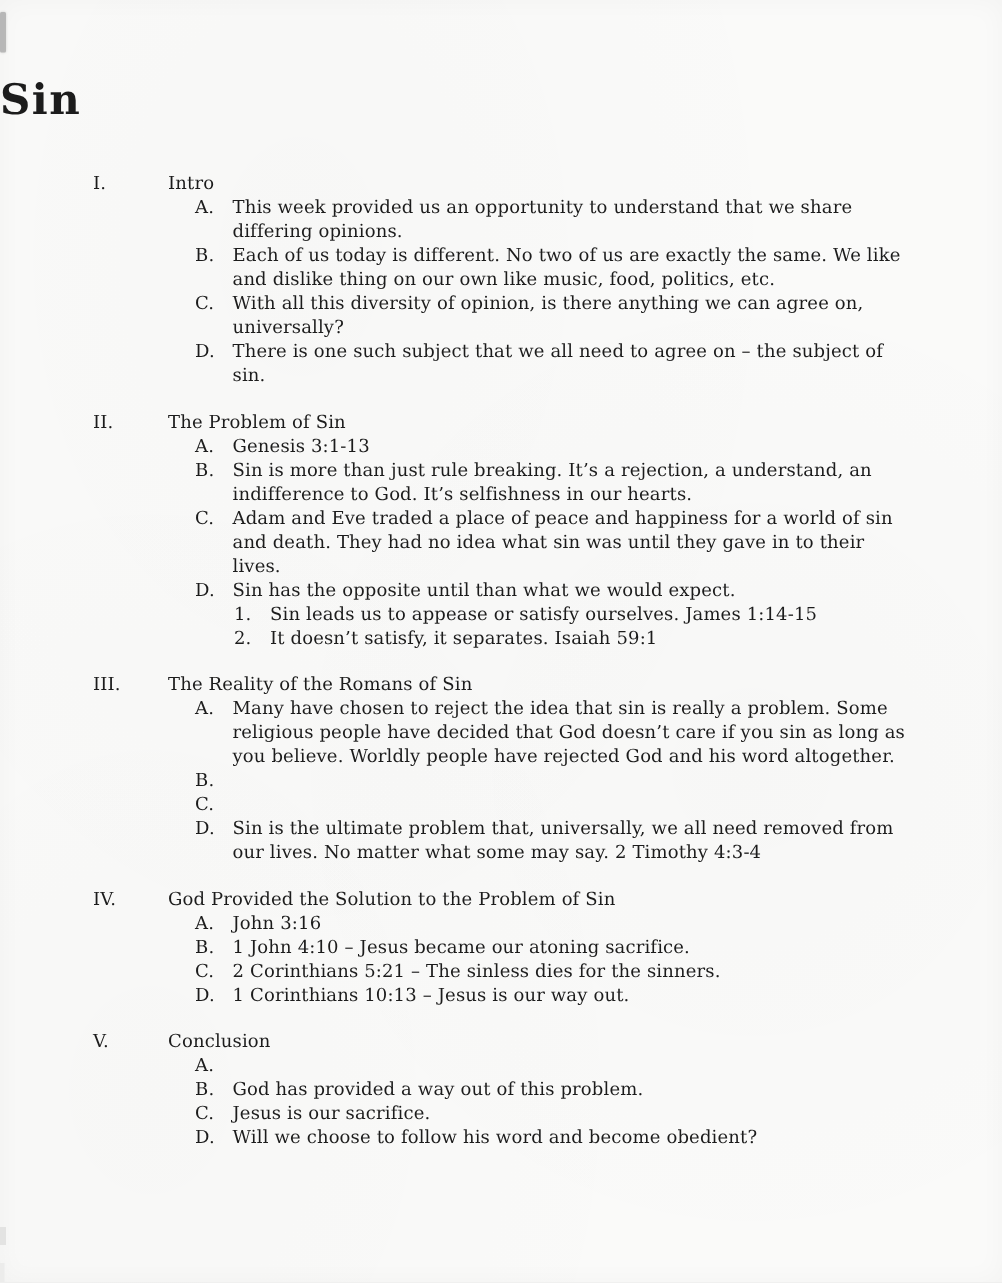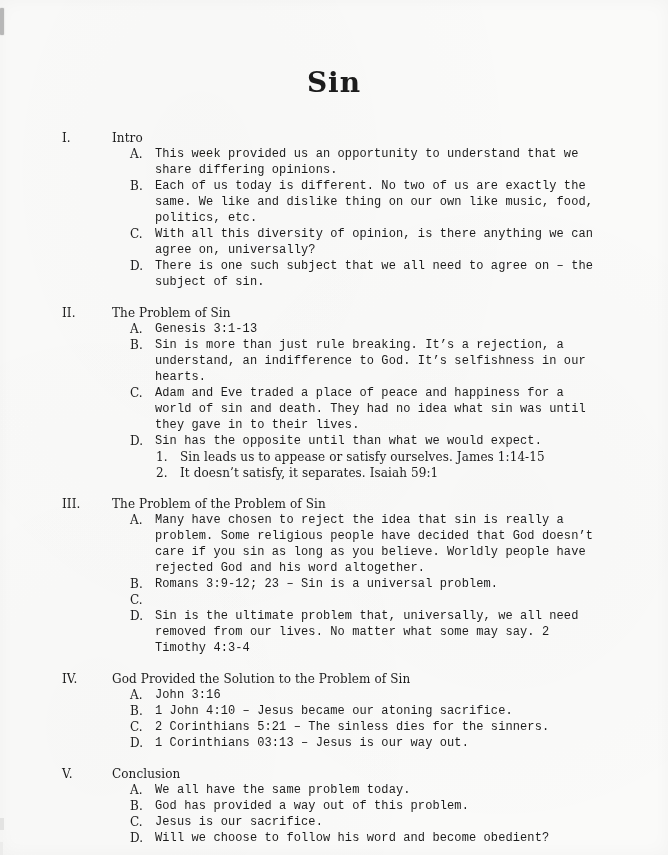--- a/index.html
+++ b/index.html
@@ -16,23 +16,22 @@
       radial-gradient(ellipse at 30% 20%, rgba(0,0,0,0.010), transparent 55%),
       radial-gradient(ellipse at 75% 60%, rgba(0,0,0,0.012), transparent 50%),
       radial-gradient(ellipse at 15% 85%, rgba(0,0,0,0.010), transparent 45%),
       #fafaf9;
     overflow: hidden;
     font-family: "DejaVu Serif", serif;
     color: #1c1c1c;
     box-shadow: inset 0 0 18px rgba(0,0,0,0.03);
   }
   .title {
-    margin: 16px;
+    margin: 0;
     padding-top: 49px;
-    text-align: center;
     font-size: 28px;
     line-height: 35px;
     font-weight: 600;
     letter-spacing: 1px;
   }
   .outline {
     margin-top: 30px;
     font-size: 12px;
     line-height: 16px;
     letter-spacing: 0.1px;
@@ -41,21 +40,21 @@
   .sec-head {
     display: flex;
     padding-left: 62px;
   }
   .numeral { width: 50px; flex: none; }
   .item {
     display: flex;
     padding-left: 130px;
   }
   .item .item-label { width: 25px; flex: none; }
-  .item .item-text { max-width: 452px; font-family: Liberation Mono, monospace; }
+  .item .item-text { max-width: 452px; }
   .subitem {
     display: flex;
     padding-left: 156px;
   }
   .subitem .item-label { width: 24px; flex: none; }
   .subitem .item-text { max-width: 430px; }
   .scan-artifact { position: absolute; pointer-events: none; }
   .artifact-top-left {
     left: 0; top: 8px; width: 4px; height: 27px;
     background: #a3a3a3; opacity: 0.75; border-radius: 1px;
@@ -124,29 +123,28 @@
           <span class="item-text">Sin leads us to appease or satisfy ourselves. James 1:14-15</span>
         </div>
         <div class="subitem">
           <span class="item-label">2.</span>
           <span class="item-text">It doesn’t satisfy, it separates. Isaiah 59:1</span>
         </div>
       </section>
       <section class="section">
         <div class="sec-head">
           <span class="numeral">III.</span>
-          <span class="sec-title">The Problem of the Problem of Sin</span>
+          <span class="sec-title">The Reality of the Romans of Sin</span>
         </div>
         <div class="item">
           <span class="item-label">A.</span>
           <span class="item-text">Many have chosen to reject the idea that sin is really a problem. Some religious people have decided that God doesn’t care if you sin as long as you believe. Worldly people have rejected God and his word altogether.</span>
         </div>
         <div class="item">
           <span class="item-label">B.</span>
-          <span class="item-text">Romans 3:9-12; 23 – Sin is a universal problem.</span>
         </div>
         <div class="item">
           <span class="item-label">C.</span>
         </div>
         <div class="item">
           <span class="item-label">D.</span>
           <span class="item-text">Sin is the ultimate problem that, universally, we all need removed from our lives. No matter what some may say. 2 Timothy 4:3-4</span>
         </div>
       </section>
       <section class="section">
@@ -161,31 +159,30 @@
         <div class="item">
           <span class="item-label">B.</span>
           <span class="item-text">1 John 4:10 – Jesus became our atoning sacrifice.</span>
         </div>
         <div class="item">
           <span class="item-label">C.</span>
           <span class="item-text">2 Corinthians 5:21 – The sinless dies for the sinners.</span>
         </div>
         <div class="item">
           <span class="item-label">D.</span>
-          <span class="item-text">1 Corinthians 03:13 – Jesus is our way out.</span>
+          <span class="item-text">1 Corinthians 10:13 – Jesus is our way out.</span>
         </div>
       </section>
       <section class="section">
         <div class="sec-head">
           <span class="numeral">V.</span>
           <span class="sec-title">Conclusion</span>
         </div>
         <div class="item">
           <span class="item-label">A.</span>
-          <span class="item-text">We all have the same problem today.</span>
         </div>
         <div class="item">
           <span class="item-label">B.</span>
           <span class="item-text">God has provided a way out of this problem.</span>
         </div>
         <div class="item">
           <span class="item-label">C.</span>
           <span class="item-text">Jesus is our sacrifice.</span>
         </div>
         <div class="item">

